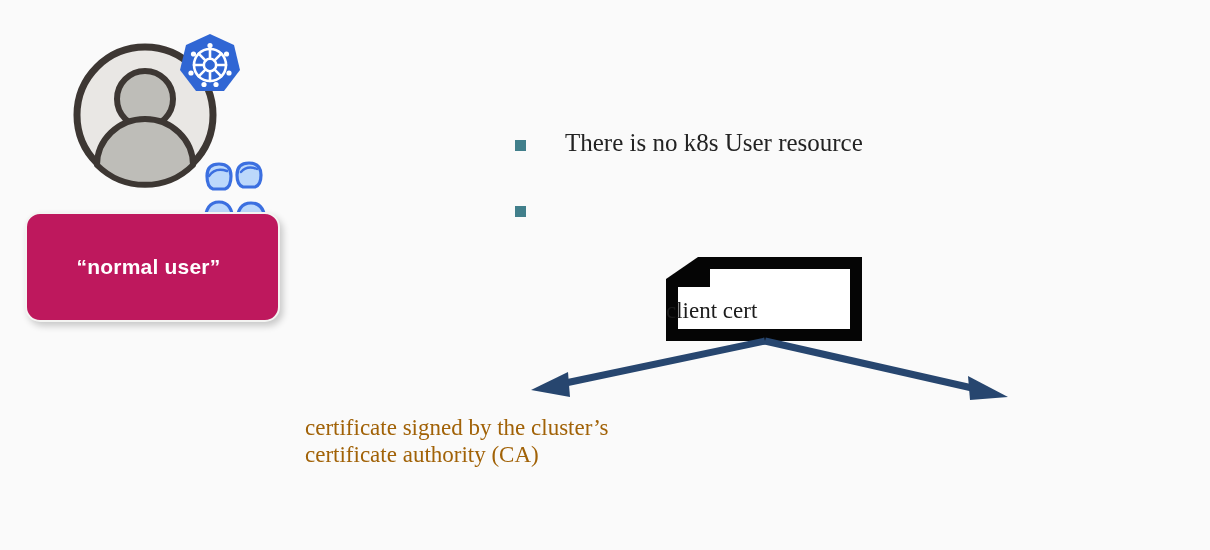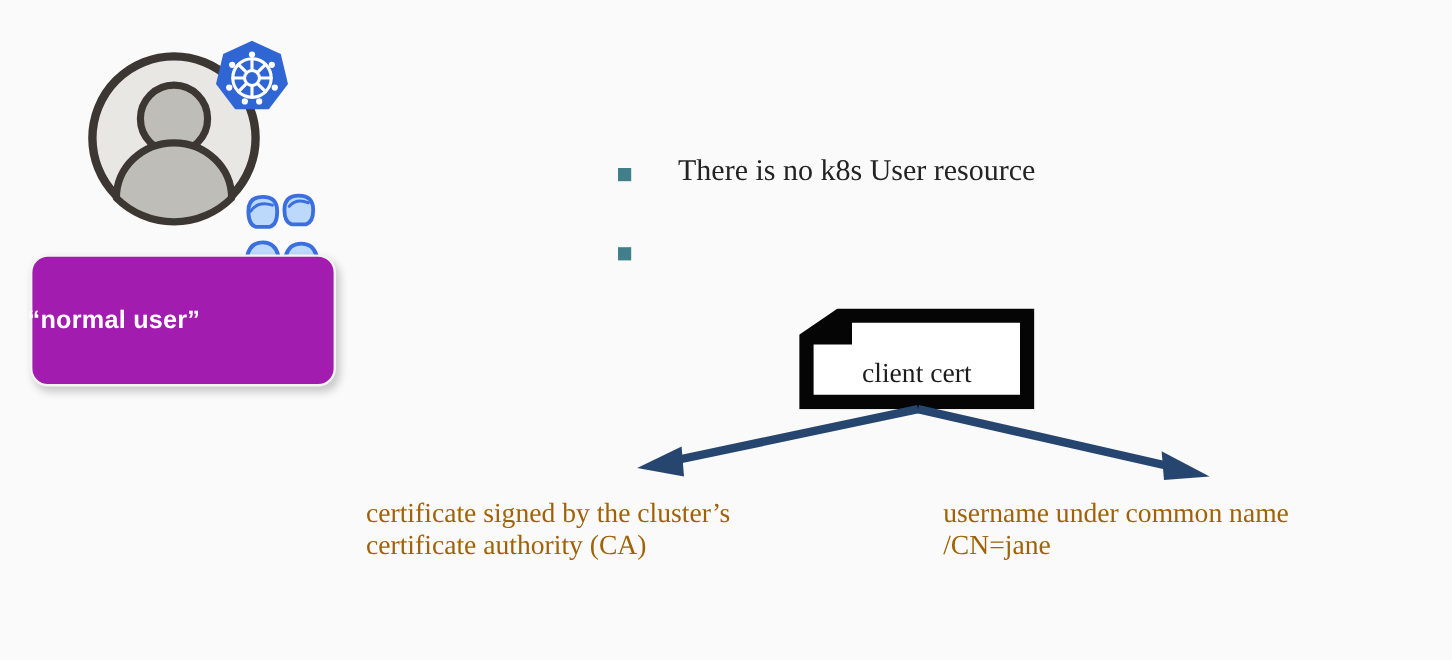--- a/index.html
+++ b/index.html
@@ -53,27 +53,28 @@
     width: 78px;
     height: 66px;
   }
 
   #normal-user-box {
     position: absolute;
     left: 25px;
     top: 212px;
     width: 255px;
     height: 110px;
-    background: #a21caf;
+    background: #be185d;
     border: 2px solid #f4f4f2;
     border-radius: 15px;
     box-sizing: border-box;
     box-shadow: 3px 4px 7px rgba(0,0,0,0.20);
     display: flex;
     align-items: center;
+    justify-content: center;
   }
   #normal-user-label {
     font-family: "Liberation Sans", sans-serif;
     font-weight: bold;
     font-size: 21px;
     color: #ffffff;
     letter-spacing: 0.2px;
     transform: translateX(-4px);
   }
 
@@ -115,21 +116,21 @@
     height: 84px;
   }
   #client-cert-label {
     position: absolute;
     left: 666px;
     top: 257px;
     width: 196px;
     height: 84px;
     display: flex;
     align-items: center;
-    justify-content: center;
+    justify-content: flex-start;
     font-family: "Liberation Serif", serif;
     font-size: 23px;
     color: #1c1c1c;
     padding-top: 23px;
     box-sizing: border-box;
     pointer-events: none;
   }
 
   
   #arrows {
@@ -252,16 +253,14 @@
 
     <g>
       <line x1="765" y1="341" x2="981" y2="390" stroke="#27466f" stroke-width="7"></line>
       <polygon points="1008,397 968,376 970,400" fill="#27466f"></polygon>
     </g>
   </svg>
 
   <div class="caption" id="caption-left">certificate signed by the cluster’s
 certificate authority (CA)</div>
 
-  <div class="caption" id="caption-right">username under common name
-/CN=jane</div>
 
 </div>
 
 </body></html>

